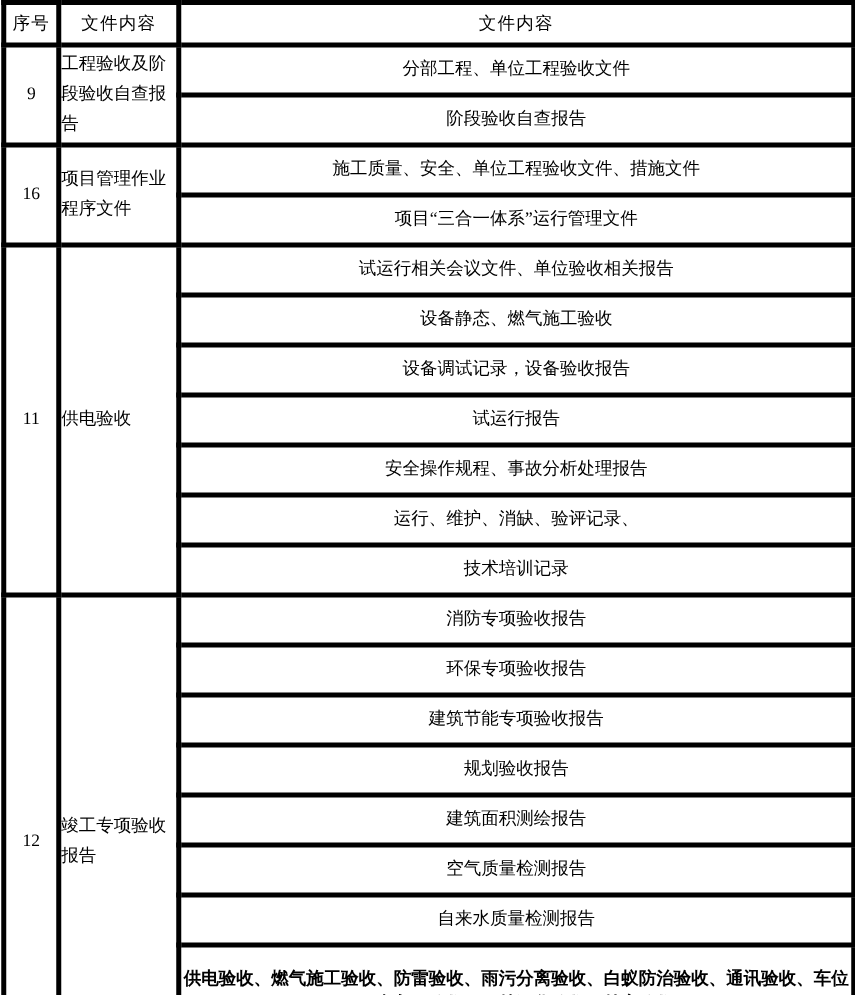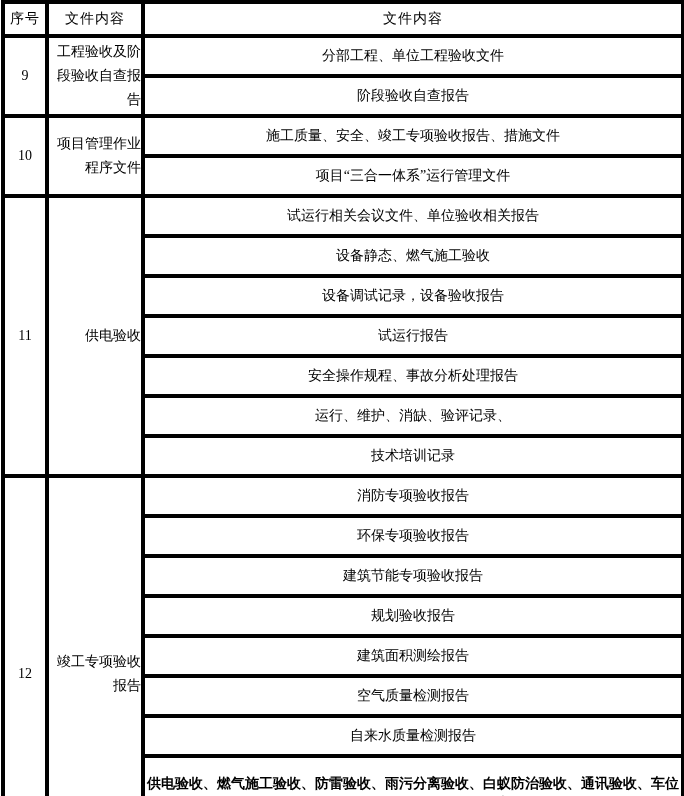--- a/index.html
+++ b/index.html
@@ -34,21 +34,21 @@
     text-align: center;
     font-size: 14px;
     height: 30px;
     letter-spacing: 1px;
   }
   .cell-seq {
     text-align: center;
     font-size: 14px;
   }
   .cell-type {
-    text-align: right;
+    text-align: left;
     font-size: 14px;
     line-height: 24px;
     padding: 3px 4px;
   }
   .cell-content {
     text-align: center;
     font-size: 14px;
     line-height: 22px;
     padding: 8px 6px 8px 10px;
   }
@@ -78,23 +78,23 @@
     <tr>
       <td class="cell-seq" rowspan="2">9</td>
       <td class="cell-type" rowspan="2">工程验收及阶段验收自查报告</td>
       <td class="cell-content row-first" style="height:36px">分部工程、单位工程验收文件</td>
     </tr>
     <tr>
       <td class="cell-content" style="height:36px">阶段验收自查报告</td>
     </tr>
 
     <tr>
-      <td class="cell-seq" rowspan="2">10</td>
+      <td class="cell-seq" rowspan="2">16</td>
       <td class="cell-type" rowspan="2">项目管理作业程序文件</td>
-      <td class="cell-content" style="height:36px">施工质量、安全、竣工专项验收报告、措施文件</td>
+      <td class="cell-content" style="height:36px">施工质量、安全、单位工程验收文件、措施文件</td>
     </tr>
     <tr>
       <td class="cell-content" style="height:36px">项目“三合一体系”运行管理文件</td>
     </tr>
 
     <tr>
       <td class="cell-seq" rowspan="7">11</td>
       <td class="cell-type" rowspan="7">供电验收</td>
       <td class="cell-content" style="height:36px">试运行相关会议文件、单位验收相关报告</td>
     </tr>

